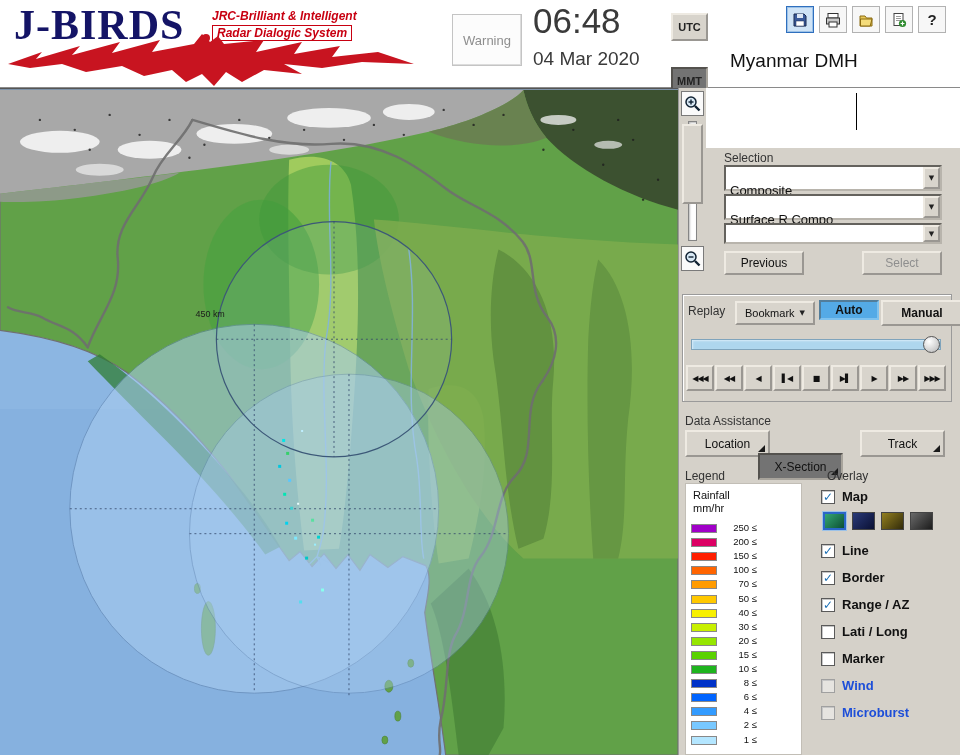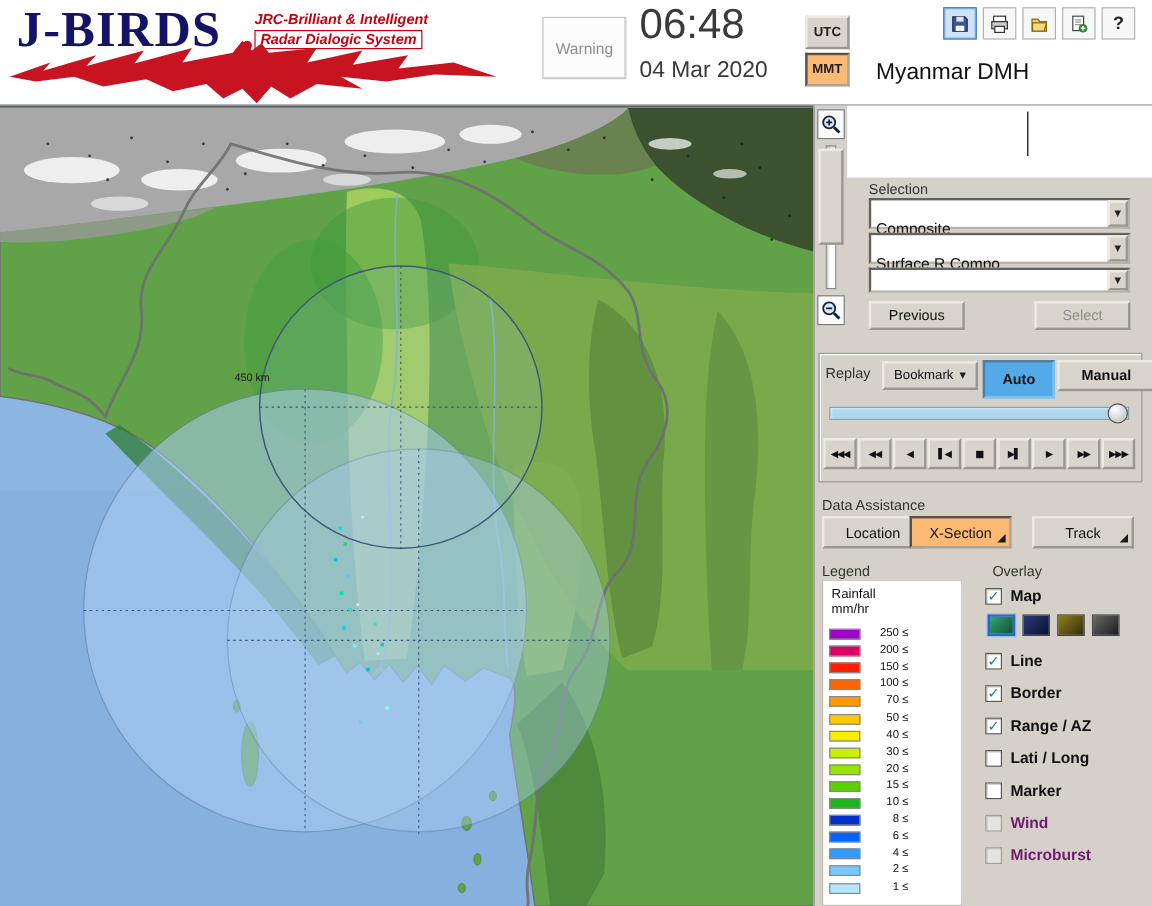--- a/index.html
+++ b/index.html
@@ -20,21 +20,21 @@
   #logo-sub .boxed { border:1px solid #c80011; padding:0 4px; display:inline-block; margin-top:2px; }
   #eagle { left:2px; top:30px; }
   #warning-box { left:452px; top:14px; width:70px; height:52px; background:#fcfcfc;
                  border:1px solid #c4c4c4; box-shadow:inset -1px -1px 0 #dcdcdc;
                  color:#8e8e8e; font-size:13px; display:flex; align-items:center; justify-content:center; }
   #clock-time { left:533px; top:1px; font-size:35px; color:#3a3a3a; }
   #clock-date { left:533px; top:48px; font-size:19px; color:#3a3a3a; }
   .tz-btn { left:671px; width:37px; height:28px; font-size:11px; font-weight:bold;
             display:flex; align-items:center; justify-content:center; color:#222; }
   .bevel { background:#d8d4cc; border:2px outset #eeeae2; }
-  .pressed { border:2px inset #a8a49c; background:#fdba74; }
+  .pressed { border:2px inset #a8a49c; background:#737373;margin-top:23px; }
   .toolbar-btn { top:6px; width:28px; height:27px; display:flex; align-items:center; justify-content:center;
                  background:#f7f7f7; border:1px solid #b2b2b2; }
   .toolbar-btn.selected { background:#cfe3f6; border:1px solid #2f6fbe; box-shadow:inset 0 0 0 1px #9cc2e8; }
   #station { left:730px; top:50px; font-size:19px; color:#111; }
 
   
   #map-area { left:0; top:88px; width:678px; height:667px; overflow:hidden; background:#8cb6e2; border-top:1px solid #555;}
 
   
   #panel { left:678px; top:88px; width:282px; height:667px; background:#d5d1c9; border-left:1px solid #9a9a9a; overflow:hidden;}
@@ -84,21 +84,21 @@
   .legend-label { width:40px; text-align:right; font-size:9.5px; color:#111; }
 
   
   #overlay-box { left:142px; top:395px; width:140px; height:272px; }
   .overlay-row { position:relative; display:flex; align-items:center; height:27px; gap:7px; }
   .cb { width:14px; height:14px; background:#fff; border:1px solid #5a5a5a;
         box-shadow:inset 1px 1px 0 #c6c6c6; font-family:"DejaVu Sans",sans-serif;
         color:#1b6fb4; font-size:12px; font-weight:bold; line-height:12px; text-align:center; flex:0 0 14px;}
   .overlay-row.disabled .cb { background:#e6e4e0; border-color:#a0a0a0; }
   .overlay-label { font-size:13px; font-weight:bold; color:#111; white-space:nowrap; }
-  .overlay-row.disabled .overlay-label { color:#701a75; }
+  .overlay-row.disabled .overlay-label { color:#1d4ed8; }
   #overlay-swatches { position:absolute; left:2px; top:26px; height:24px; display:flex; gap:6px; align-items:center; }
   .map-style-swatch { width:23px; height:18px; border:1px solid #444; }
   .map-style-swatch.selected { border:2px solid #2a66c8; box-shadow:0 0 0 1px #9cc2e8; }
 </style>
 </head>
 <body>
 
 <div id="app">
 
   <div id="header" class="abs">
@@ -335,21 +335,21 @@
 
     <button class="abs win-btn bevel" style="left:45px;top:163px;width:80px;height:24px;">Previous</button>
     <button class="abs win-btn bevel disabled" style="left:183px;top:163px;width:80px;height:24px;">Select</button>
 
     <div id="replay-group" class="abs">
       <span class="abs small-label" style="left:5px;top:9px;">Replay</span>
       <button class="abs win-btn bevel" style="left:52px;top:6px;width:80px;height:24px;font-size:11px;gap:5px;">
         <span>Bookmark</span>
         <span class="dd-caret">▼</span>
       </button>
-      <button class="abs win-btn" style="left:136px;top:5px;width:60px;height:32px;background:#54aae6;border:2px inset #7fc2ee;font-weight:bold;">Auto</button>
+      <button class="abs win-btn" style="left:136px;top:5px;width:60px;height:20px;background:#54aae6;border:2px inset #7fc2ee;font-weight:bold;">Auto</button>
       <button class="abs win-btn bevel" style="left:198px;top:5px;width:82px;height:26px;font-weight:bold;">Manual</button>
       <div id="replay-slider" class="abs"></div>
       <div id="replay-handle" class="abs"></div>
       <div id="playback-row" class="abs">
           <button class="pb-btn bevel">◀◀◀</button>
           <button class="pb-btn bevel">◀◀</button>
           <button class="pb-btn bevel">◀</button>
           <button class="pb-btn bevel">▌◀</button>
           <button class="pb-btn bevel">■</button>
           <button class="pb-btn bevel">▶▌</button>

